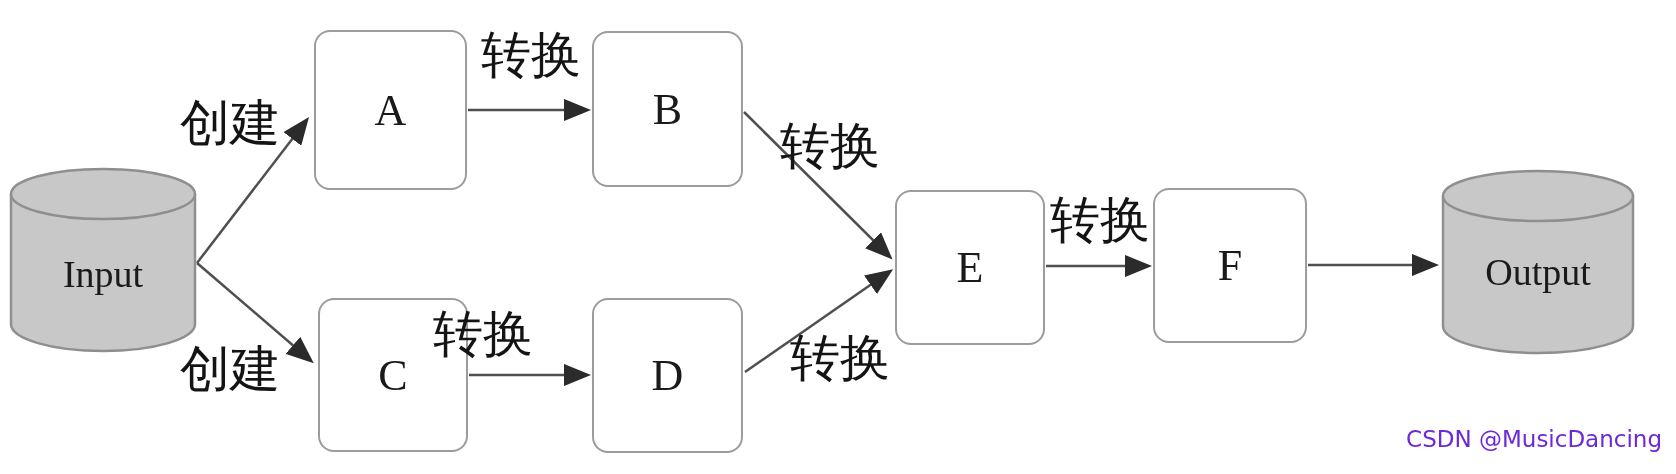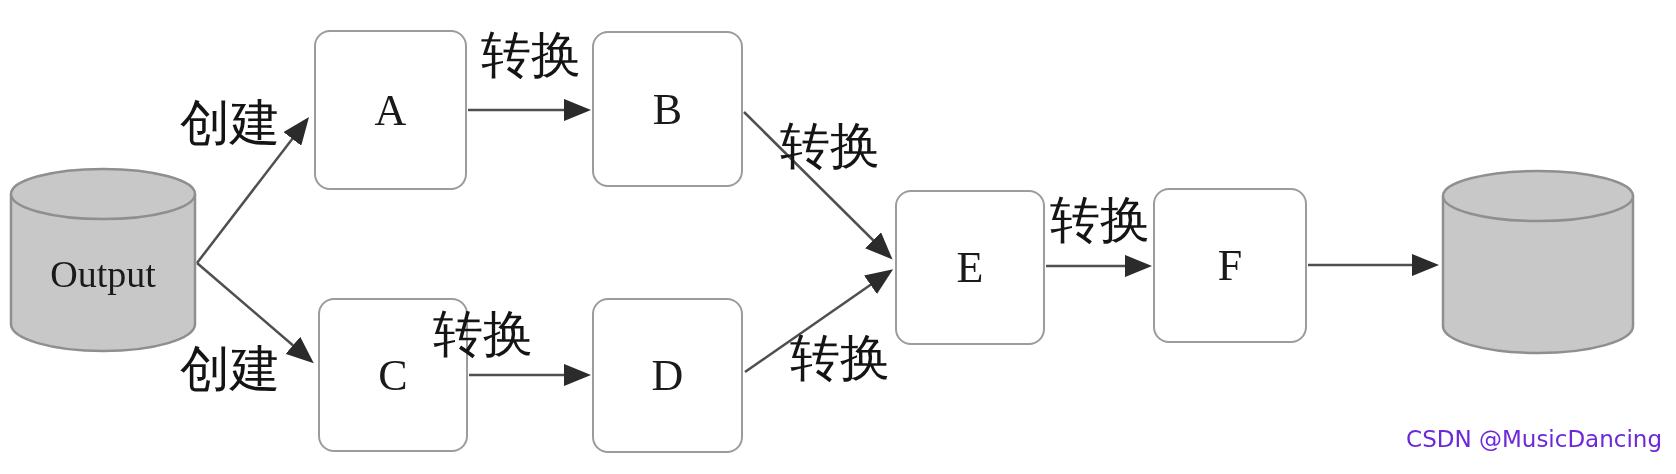--- a/index.html
+++ b/index.html
@@ -80,21 +80,21 @@
       <line x1="1046" y1="266" x2="1147" y2="266" marker-end="url(#arrowhead)"></line>
       <line x1="1308" y1="265" x2="1434" y2="265" marker-end="url(#arrowhead)"></line>
     </g>
   </svg>
 
   <div class="node datastore" style="left:8px; top:166px; width:190px; height:190px;">
     <svg class="cyl-svg" width="190" height="190" viewBox="0 0 190 190">
       <path d="M3 28 V158 a92 27 0 0 0 184 0 V28" fill="#c8c8c8" stroke="#8f8f8f" stroke-width="2.5"></path>
       <ellipse cx="95" cy="28" rx="92" ry="25" fill="#c8c8c8" stroke="#8f8f8f" stroke-width="2.5"></ellipse>
     </svg>
-    <span class="ds-label" style="padding-top:26px;">Output</span>
+    <span class="ds-label" style="padding-top:26px;">Input</span>
   </div>
 
   <div class="node process" style="left:314px; top:30px;  width:153px; height:160px;">
     <span>A</span>
   </div>
   <div class="node process" style="left:592px; top:31px;  width:151px; height:156px;">
     <span>B</span>
   </div>
   <div class="node process" style="left:318px; top:298px; width:150px; height:154px;">
     <span>C</span>
@@ -107,20 +107,21 @@
   </div>
   <div class="node process" style="left:1153px; top:188px; width:154px; height:155px;">
     <span>F</span>
   </div>
 
   <div class="node datastore" style="left:1440px; top:168px; width:196px; height:190px;">
     <svg class="cyl-svg" width="196" height="190" viewBox="0 0 196 190">
       <path d="M3 28 V158 a95 27 0 0 0 190 0 V28" fill="#c8c8c8" stroke="#8f8f8f" stroke-width="2.5"></path>
       <ellipse cx="98" cy="28" rx="95" ry="25" fill="#c8c8c8" stroke="#8f8f8f" stroke-width="2.5"></ellipse>
     </svg>
+    <span class="ds-label" style="padding-top:18px;">Output</span>
   </div>
 
   <div class="edge-label" style="left:230px; top:127px;">创建</div>
   <div class="edge-label" style="left:230px; top:373px;">创建</div>
   <div class="edge-label" style="left:531px; top:59px;">转换</div>
   <div class="edge-label" style="left:830px; top:150px;">转换</div>
   <div class="edge-label" style="left:483px; top:338px;">转换</div>
   <div class="edge-label" style="left:840px; top:362px;">转换</div>
   <div class="edge-label" style="left:1100px; top:224px;">转换</div>
 

